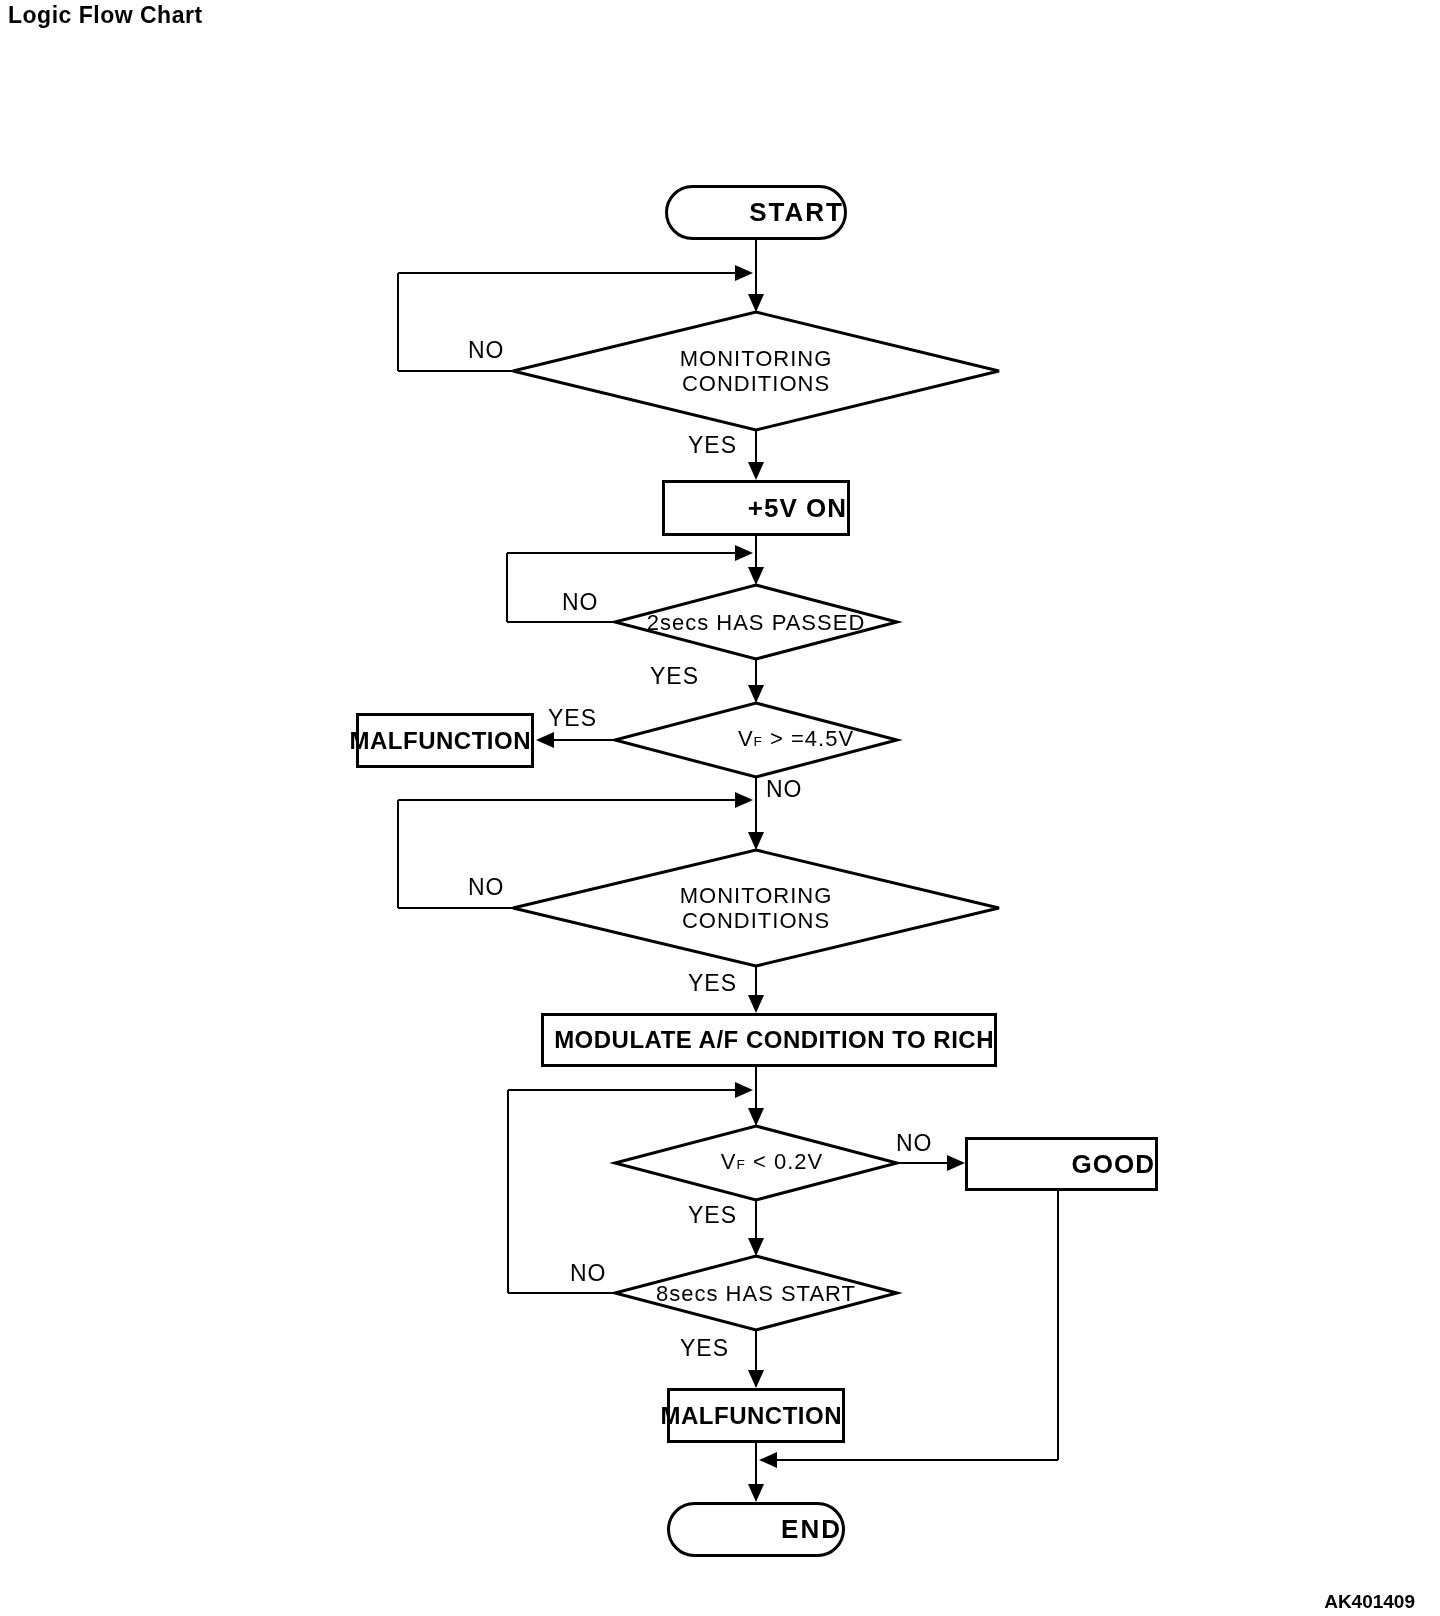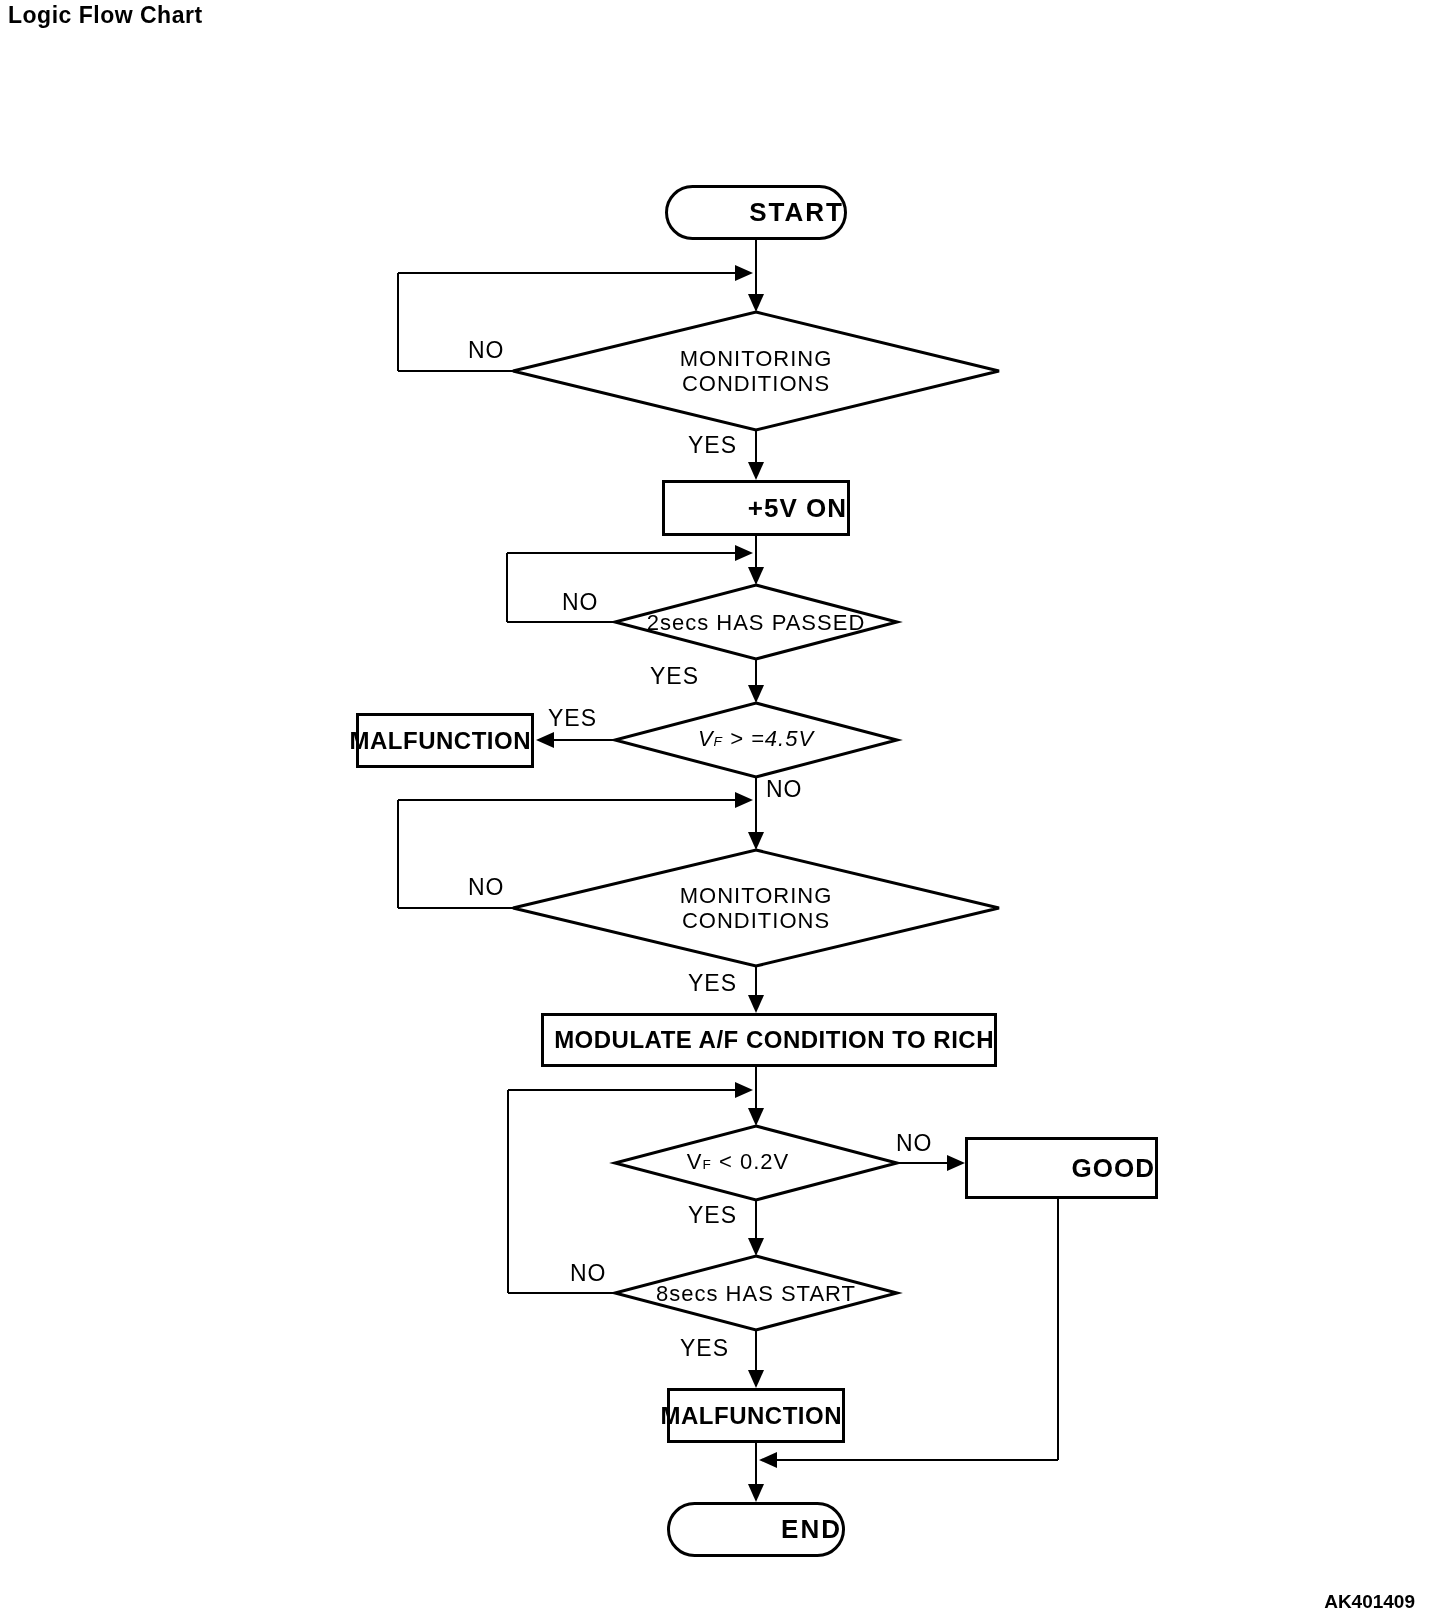--- a/index.html
+++ b/index.html
@@ -118,49 +118,49 @@
   </div>
 
   <div class="node process small" style="left:356px; top:713px; width:178px; height:55px;">
     <span>MALFUNCTION</span>
   </div>
 
   <div class="node process small" style="left:541px; top:1013px; width:456px; height:54px;">
     <span>MODULATE A/F CONDITION TO RICH</span>
   </div>
 
-  <div class="node process" style="left:965px; top:1137px; width:193px; height:62px;">
+  <div class="node process" style="left:965px; top:1137px; width:193px; height:54px;">
     <span>GOOD</span>
   </div>
 
   <div class="node process small" style="left:667px; top:1388px; width:178px; height:55px;">
     <span>MALFUNCTION</span>
   </div>
 
   <div class="node terminator" style="left:667px; top:1502px; width:178px; height:55px;">
     <span>END</span>
   </div>
 
   <div class="dlabel" style="left:756px; top:371px;">
     <div>MONITORING</div>
     <div>CONDITIONS</div>
   </div>
 
   <div class="dlabel" style="left:756px; top:622px;">2secs HAS PASSED</div>
 
-  <div class="dlabel" style="left:756px; top:740px;font-style:italic;">
+  <div class="dlabel" style="left:796px; top:740px;">
     <span class="vf-part">V</span><span class="vf-part vf-sub">F</span><span class="vf-part"> &gt; =4.5V</span>
   </div>
 
   <div class="dlabel" style="left:756px; top:908px;">
     <div>MONITORING</div>
     <div>CONDITIONS</div>
   </div>
 
-  <div class="dlabel" style="left:738px; top:1163px;">
+  <div class="dlabel" style="left:772px; top:1163px;">
     <span class="vf-part">V</span><span class="vf-part vf-sub">F</span><span class="vf-part"> &lt; 0.2V</span>
   </div>
 
   <div class="dlabel" style="left:756px; top:1293px;">8secs HAS START</div>
 
   <div class="elabel" style="left:468px; top:337px;">NO</div>
   <div class="elabel" style="left:688px; top:432px;">YES</div>
   <div class="elabel" style="left:562px; top:589px;">NO</div>
   <div class="elabel" style="left:650px; top:663px;">YES</div>
   <div class="elabel" style="left:548px; top:705px;">YES</div>

